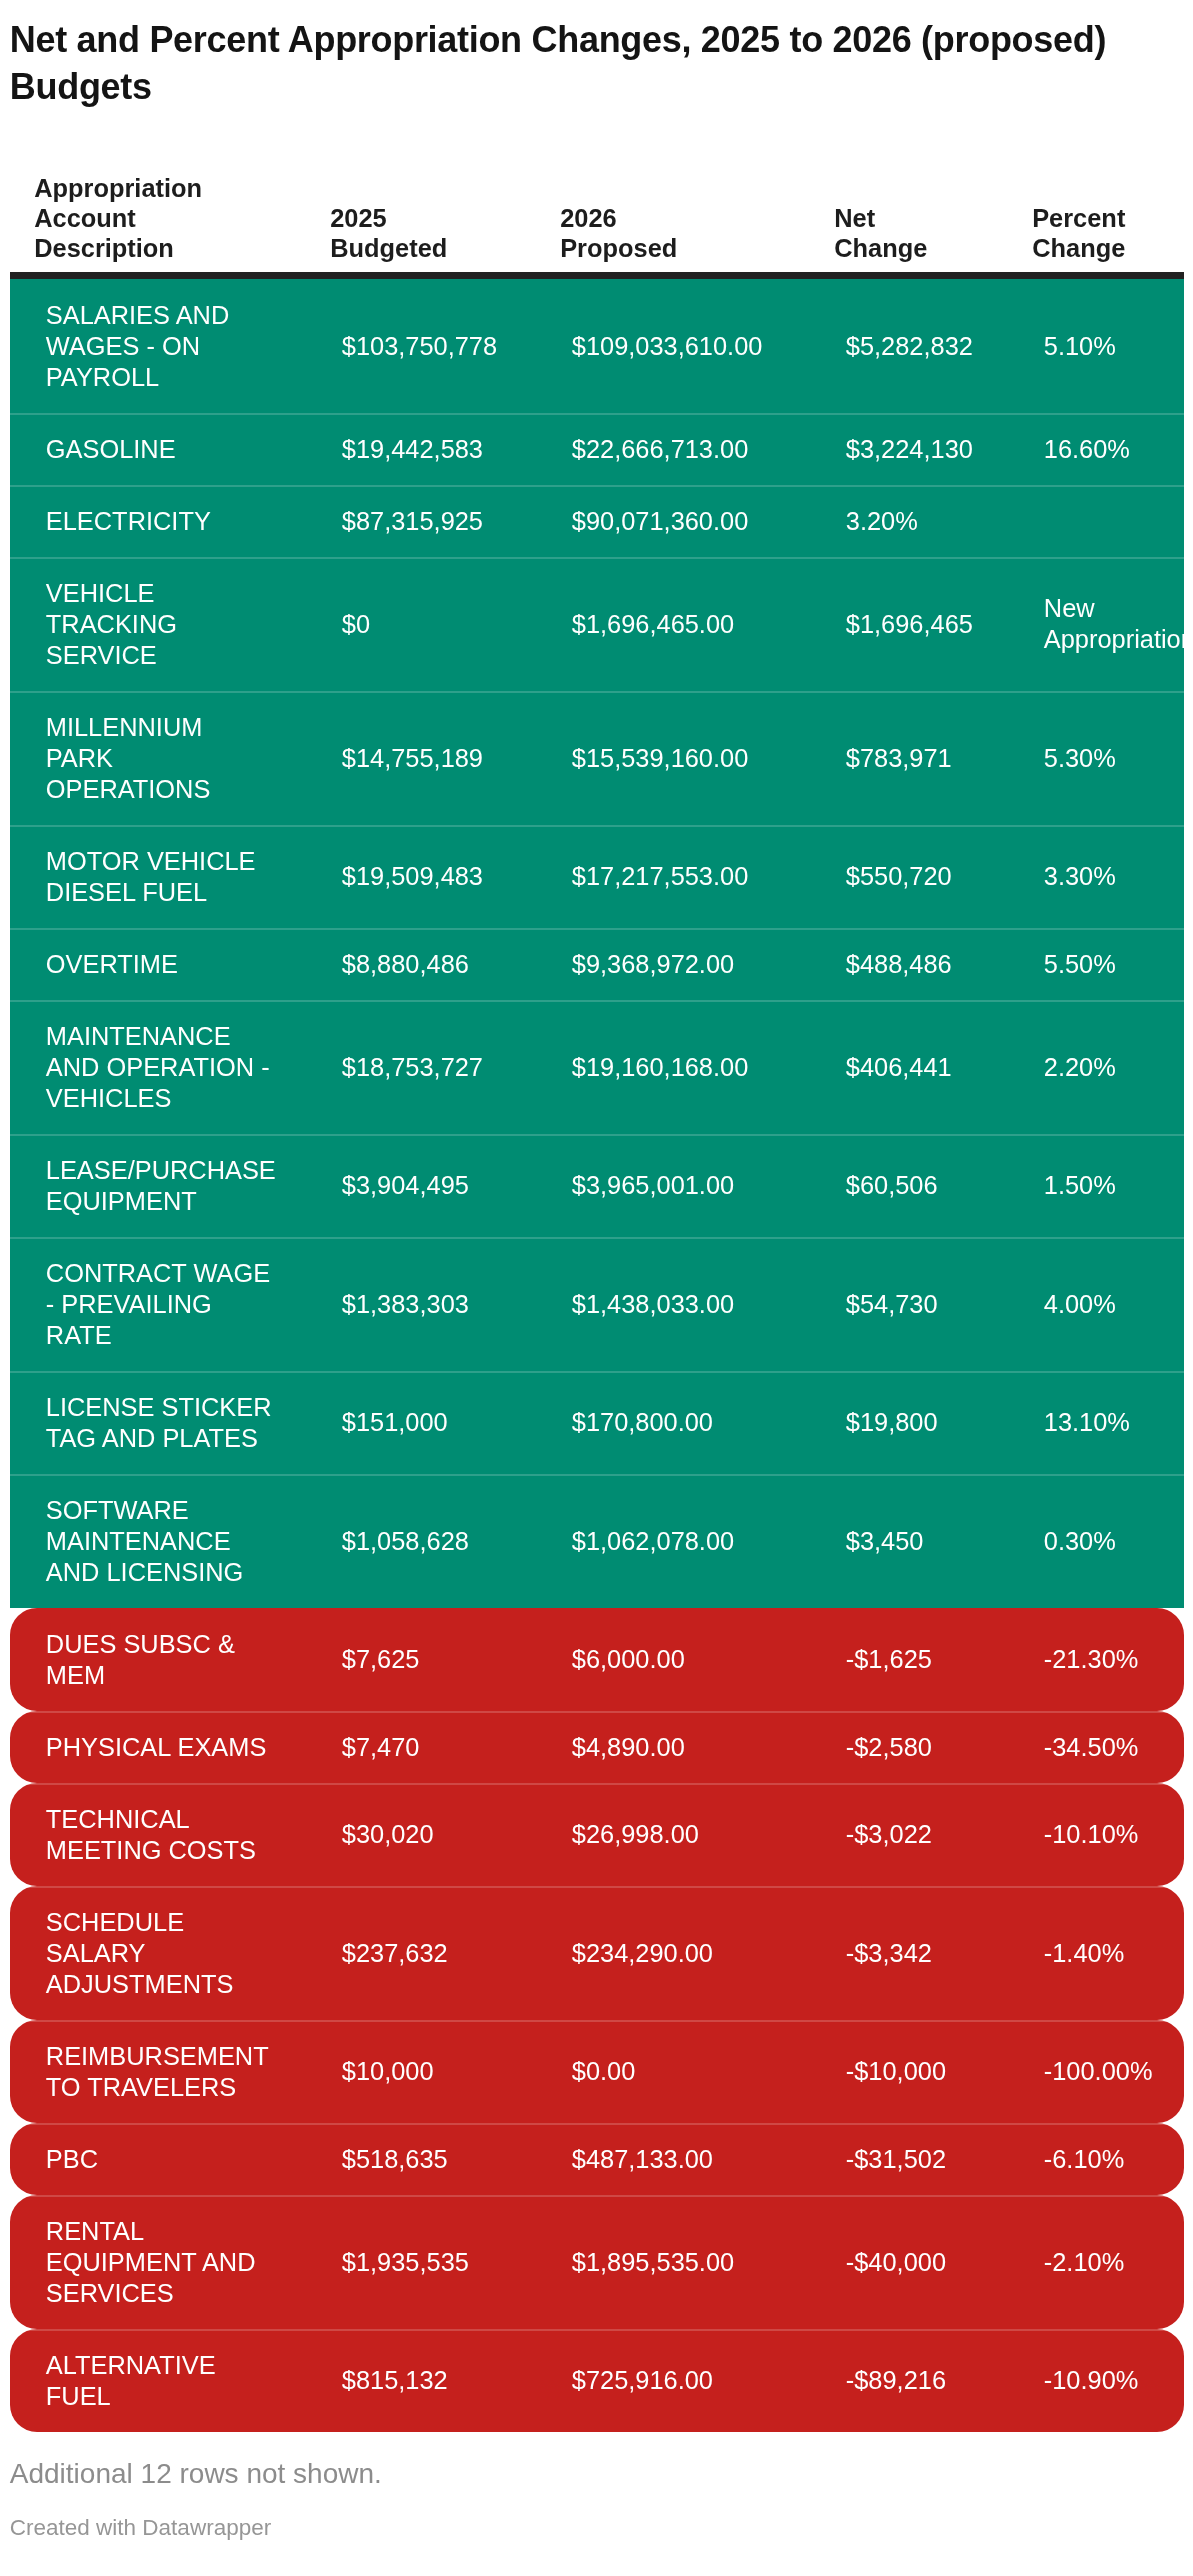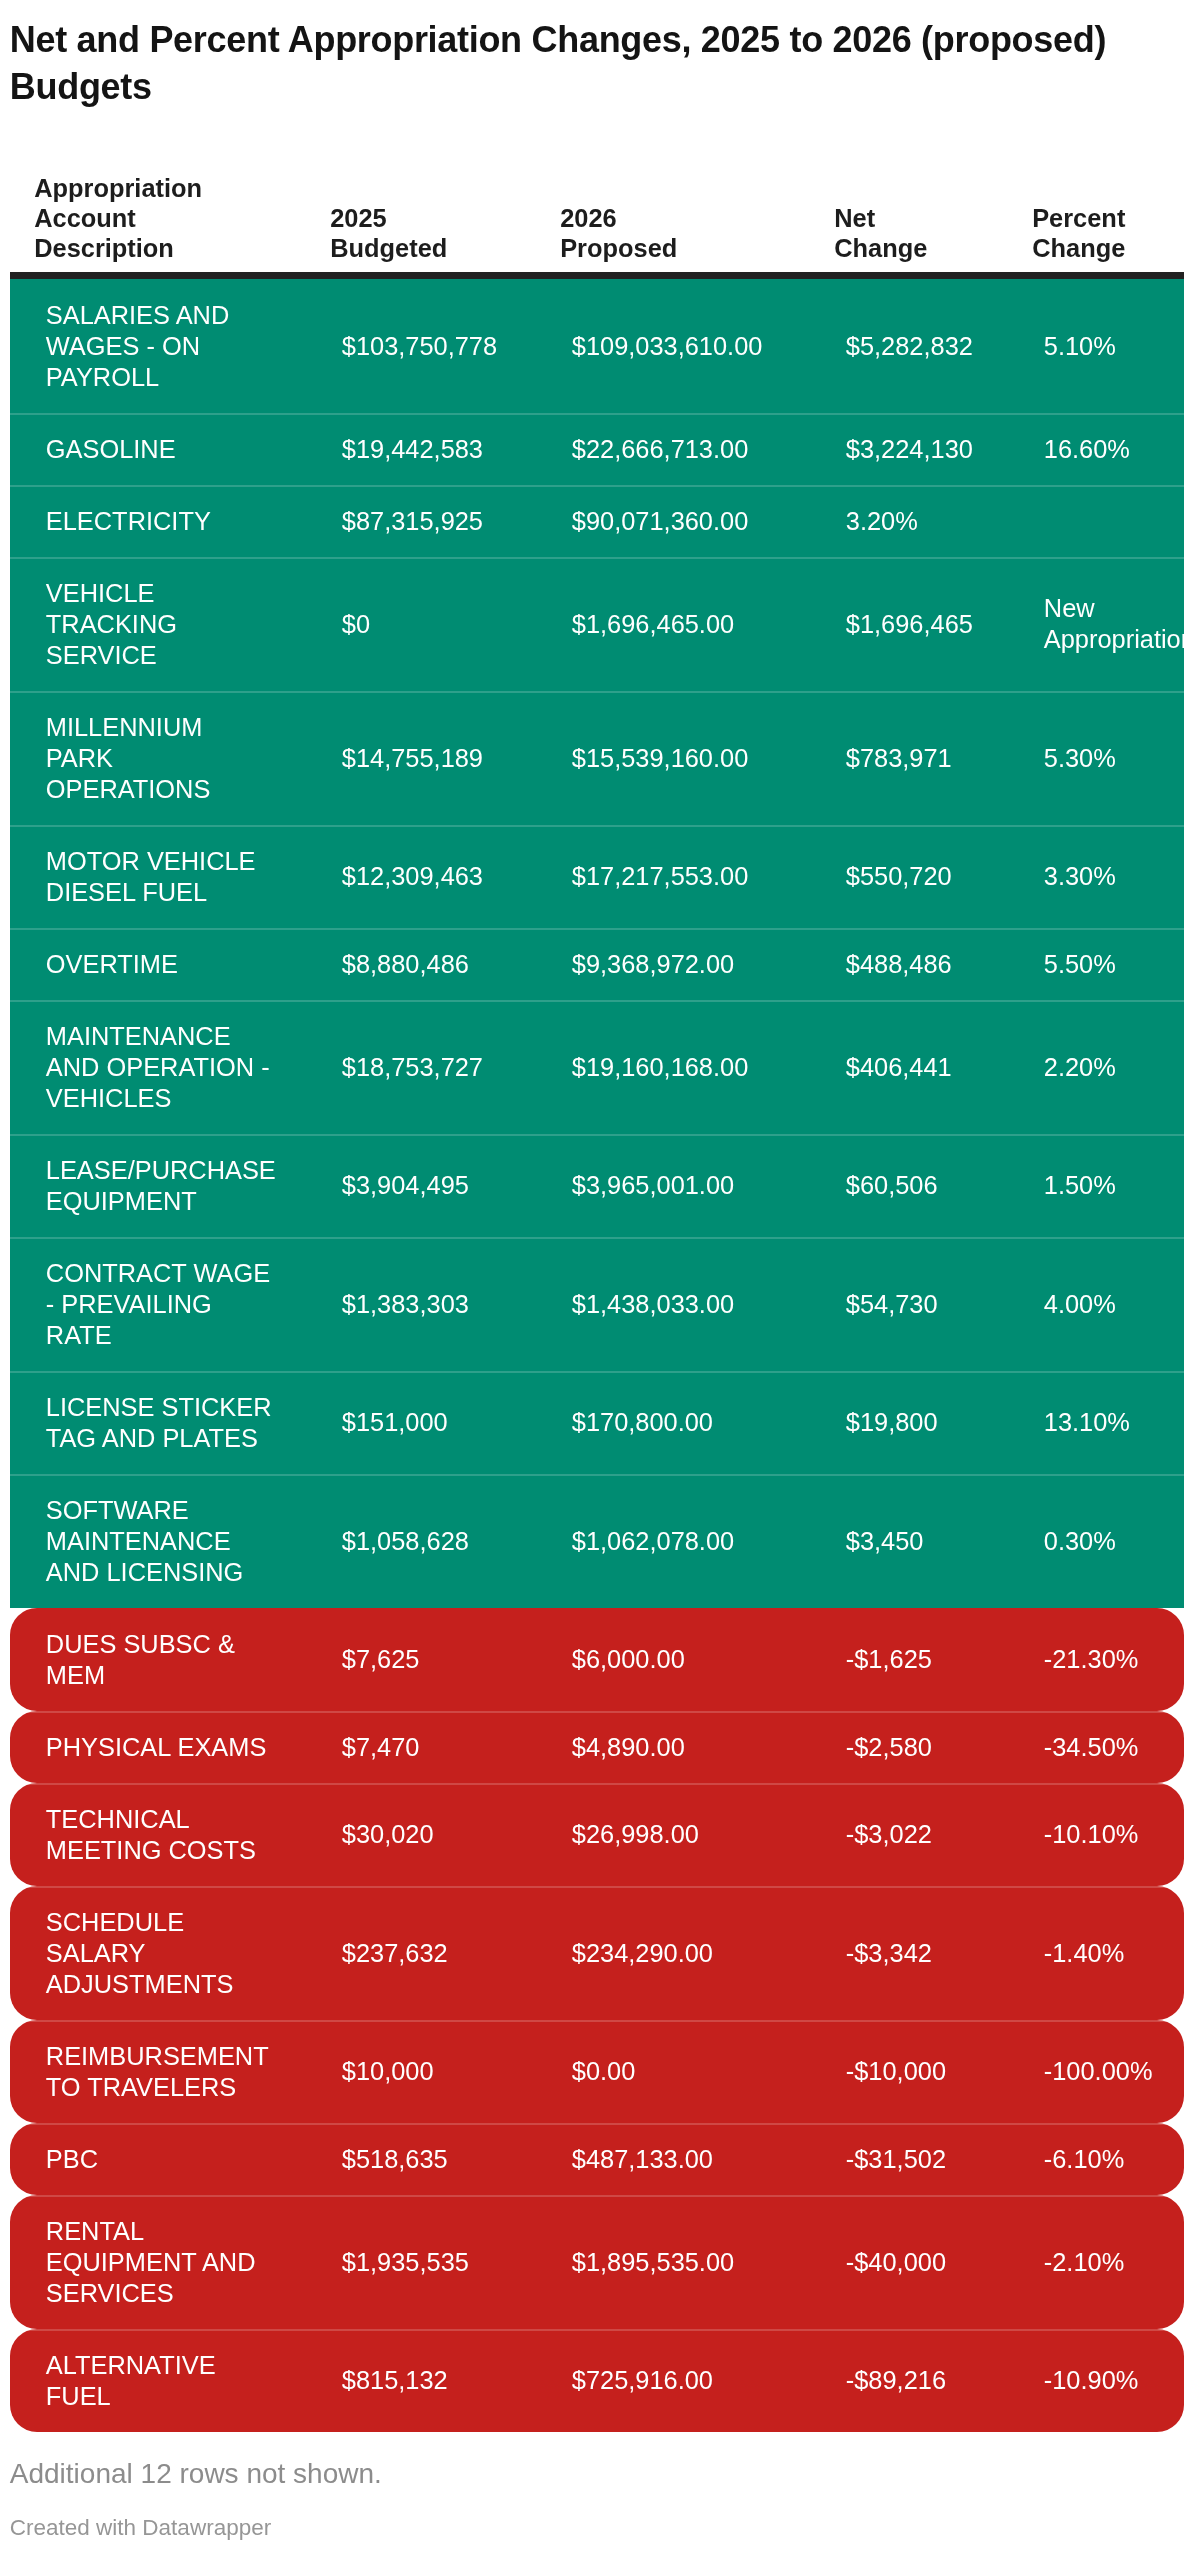--- a/index.html
+++ b/index.html
@@ -140,21 +140,21 @@
 PARK
 OPERATIONS</div>
           <div class="cell">$14,755,189</div>
           <div class="cell">$15,539,160.00</div>
           <div class="cell">$783,971</div>
           <div class="cell">5.30%</div>
         </div>
         <div class="grid row increase sep">
           <div class="cell">MOTOR VEHICLE
 DIESEL FUEL</div>
-          <div class="cell">$12,309,463</div>
+          <div class="cell">$19,509,483</div>
           <div class="cell">$17,217,553.00</div>
           <div class="cell">$550,720</div>
           <div class="cell">3.30%</div>
         </div>
         <div class="grid row increase sep">
           <div class="cell">OVERTIME</div>
           <div class="cell">$8,880,486</div>
           <div class="cell">$9,368,972.00</div>
           <div class="cell">$488,486</div>
           <div class="cell">5.50%</div>

